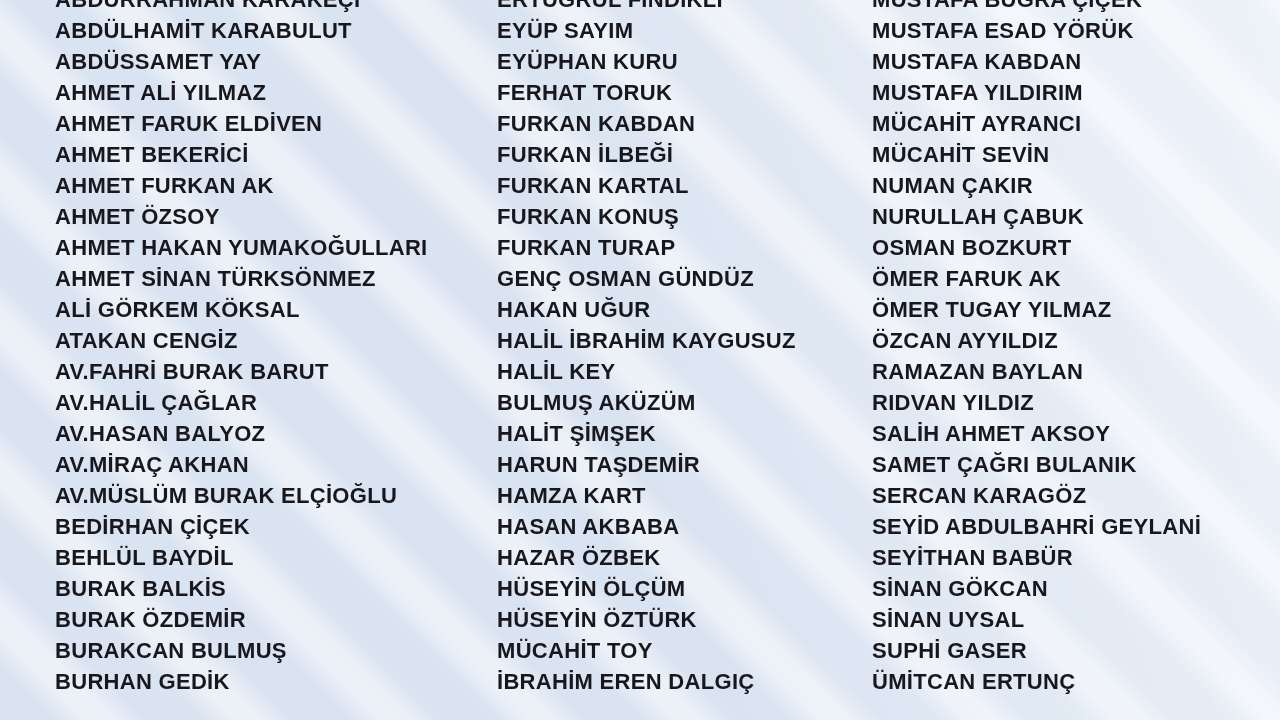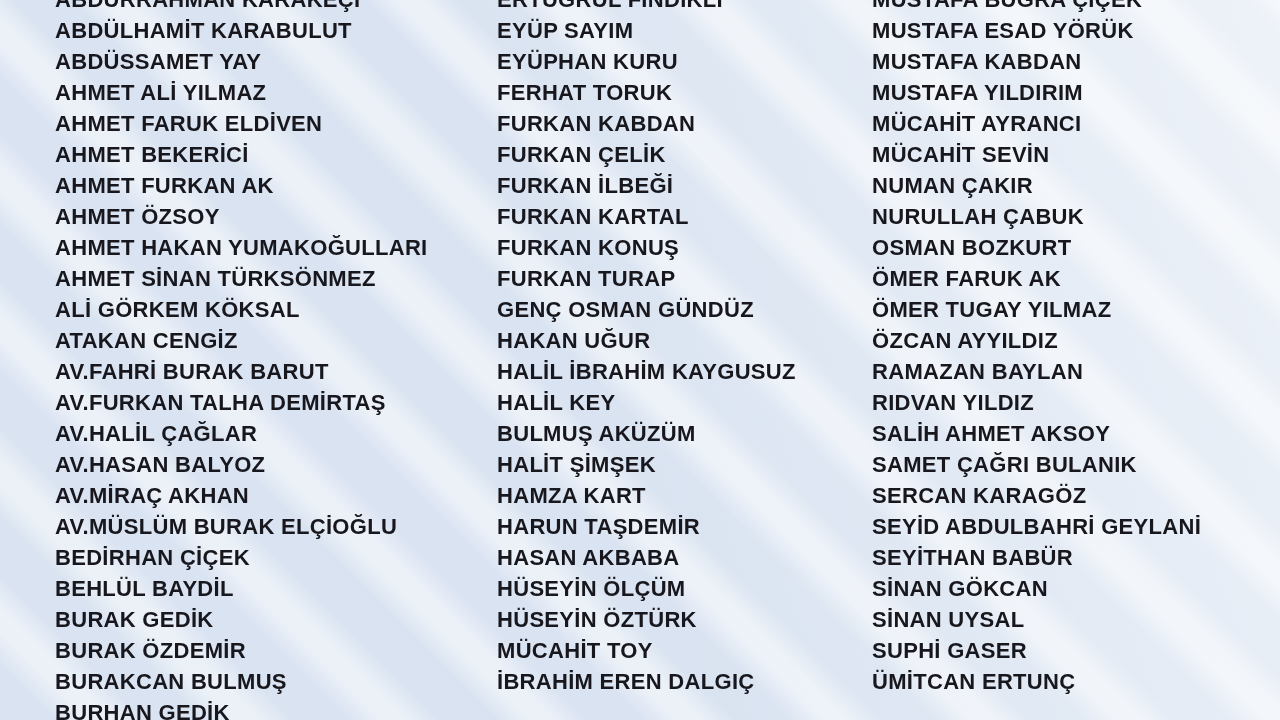--- a/index.html
+++ b/index.html
@@ -57,52 +57,51 @@
       <div class="name-row">AHMET ALİ YILMAZ</div>
       <div class="name-row">AHMET FARUK ELDİVEN</div>
       <div class="name-row">AHMET BEKERİCİ</div>
       <div class="name-row">AHMET FURKAN AK</div>
       <div class="name-row">AHMET ÖZSOY</div>
       <div class="name-row">AHMET HAKAN YUMAKOĞULLARI</div>
       <div class="name-row">AHMET SİNAN TÜRKSÖNMEZ</div>
       <div class="name-row">ALİ GÖRKEM KÖKSAL</div>
       <div class="name-row">ATAKAN CENGİZ</div>
       <div class="name-row">AV.FAHRİ BURAK BARUT</div>
-      <div class="name-row">AV.FURKAN TALHA DEMİRTAŞ</div>
       <div class="name-row">AV.HALİL ÇAĞLAR</div>
       <div class="name-row">AV.HASAN BALYOZ</div>
       <div class="name-row">AV.MİRAÇ AKHAN</div>
       <div class="name-row">AV.MÜSLÜM BURAK ELÇİOĞLU</div>
       <div class="name-row">BEDİRHAN ÇİÇEK</div>
       <div class="name-row">BEHLÜL BAYDİL</div>
-      <div class="name-row">BURAK GEDİK</div>
+      <div class="name-row">BURAK BALKİS</div>
       <div class="name-row">BURAK ÖZDEMİR</div>
       <div class="name-row">BURAKCAN BULMUŞ</div>
       <div class="name-row">BURHAN GEDİK</div>
     </div>
   <div class="name-col c1">
       <div class="name-row">ERTUĞRUL FINDIKLI</div>
       <div class="name-row">EYÜP SAYIM</div>
       <div class="name-row">EYÜPHAN KURU</div>
       <div class="name-row">FERHAT TORUK</div>
       <div class="name-row">FURKAN KABDAN</div>
-      <div class="name-row">FURKAN ÇELİK</div>
       <div class="name-row">FURKAN İLBEĞİ</div>
       <div class="name-row">FURKAN KARTAL</div>
       <div class="name-row">FURKAN KONUŞ</div>
       <div class="name-row">FURKAN TURAP</div>
       <div class="name-row">GENÇ OSMAN GÜNDÜZ</div>
       <div class="name-row">HAKAN UĞUR</div>
       <div class="name-row">HALİL İBRAHİM KAYGUSUZ</div>
       <div class="name-row">HALİL KEY</div>
       <div class="name-row">BULMUŞ AKÜZÜM</div>
       <div class="name-row">HALİT ŞİMŞEK</div>
+      <div class="name-row">HARUN TAŞDEMİR</div>
       <div class="name-row">HAMZA KART</div>
-      <div class="name-row">HARUN TAŞDEMİR</div>
       <div class="name-row">HASAN AKBABA</div>
+      <div class="name-row">HAZAR ÖZBEK</div>
       <div class="name-row">HÜSEYİN ÖLÇÜM</div>
       <div class="name-row">HÜSEYİN ÖZTÜRK</div>
       <div class="name-row">MÜCAHİT TOY</div>
       <div class="name-row">İBRAHİM EREN DALGIÇ</div>
     </div>
   <div class="name-col c2">
       <div class="name-row">MUSTAFA BUĞRA ÇİÇEK</div>
       <div class="name-row">MUSTAFA ESAD YÖRÜK</div>
       <div class="name-row">MUSTAFA KABDAN</div>
       <div class="name-row">MUSTAFA YILDIRIM</div>

